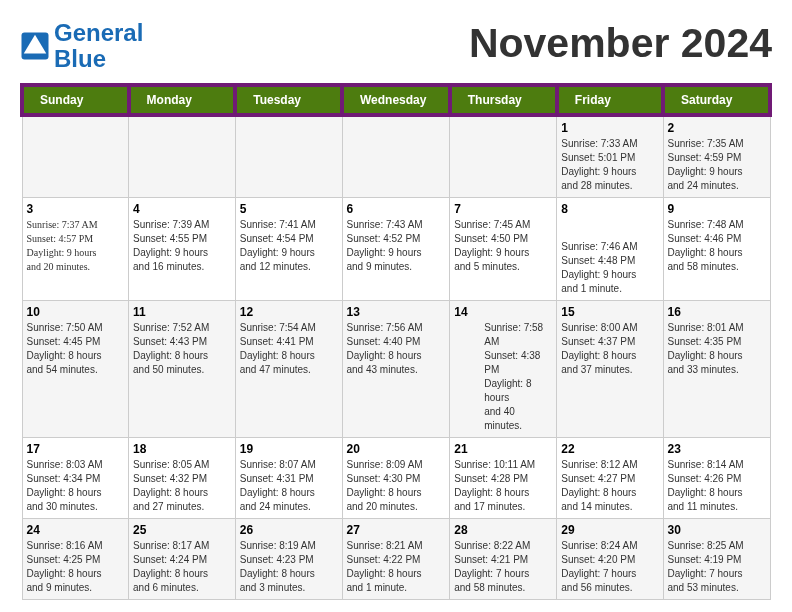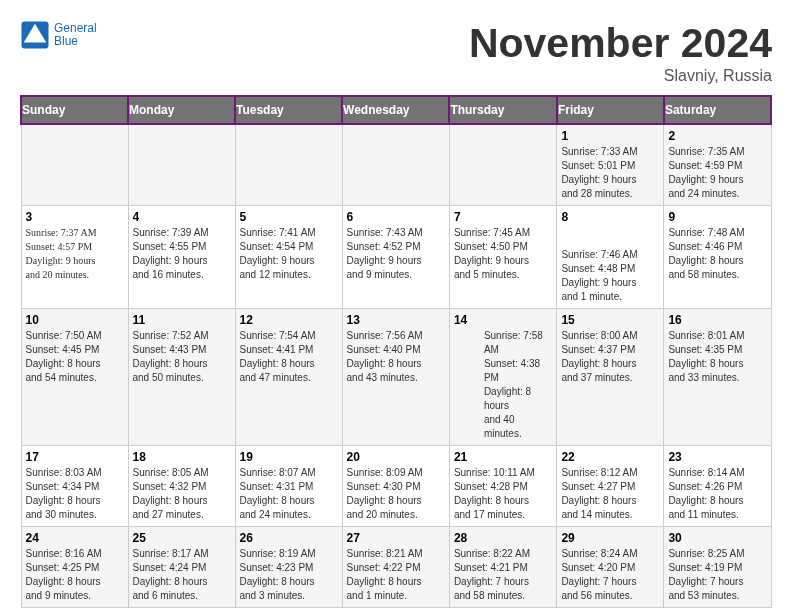--- a/index.html
+++ b/index.html
@@ -14,22 +14,22 @@
       display: flex;
       justify-content: space-between;
       align-items: flex-start;
       margin-bottom: 10px;
     }
     .logo {
       display: flex;
       align-items: center;
     }
     .logo-text {
-      font-size: 12px;
-      font-weight: normal;
+      font-size: 24px;
+      font-weight: bold;
       color: #333;
       line-height: 1.1;
     }
     .logo-text span { color: #1a6bb5; }
     .logo-icon {
       width: 30px;
       height: 30px;
       margin-right: 4px;
     }
     .title-block {
@@ -43,26 +43,26 @@
     .location {
       font-size: 16px;
       color: #555;
     }
     table {
       width: 100%;
       border-collapse: collapse;
       font-size: 11px;
     }
     thead tr th {
-      background-color: #737373;
+      background-color: #4d7c0f;
       color: #fff;
-      padding: 6px 0;
+      padding: 6px 16px;
       text-align: left;
       font-size: 12px;
-      border: 2px solid #701a75;
+      border: 4px solid #701a75;
     }
     td {
       border: 1px solid #ccc;
       vertical-align: top;
       padding: 4px;
       height: 80px;
       width: 108px;
     }
     .day-num {
       font-weight: bold;
@@ -87,21 +87,20 @@
       <rect x="2" y="2" width="36" height="36" rx="4" fill="#1a6bb5"></rect>
       <polygon points="20,5 35,30 5,30" fill="white"></polygon>
     </svg>
     <div class="logo-text">
       <div><span>General</span></div>
       <div><span style="color:#1a6bb5">Blue</span></div>
     </div>
   </div>
   <div class="title-block">
     <div class="month-title">November 2024</div>
-    <div class="location">Slavniy, Russia</div>
   </div>
 </div>
 
 <table>
   <thead>
     <tr id="header-row">
         <th>Sunday</th>
         <th>Monday</th>
         <th>Tuesday</th>
         <th>Wednesday</th>

